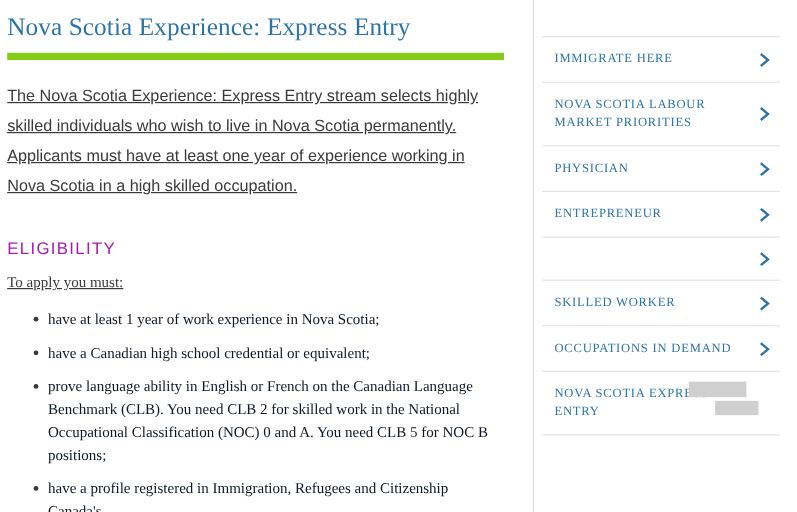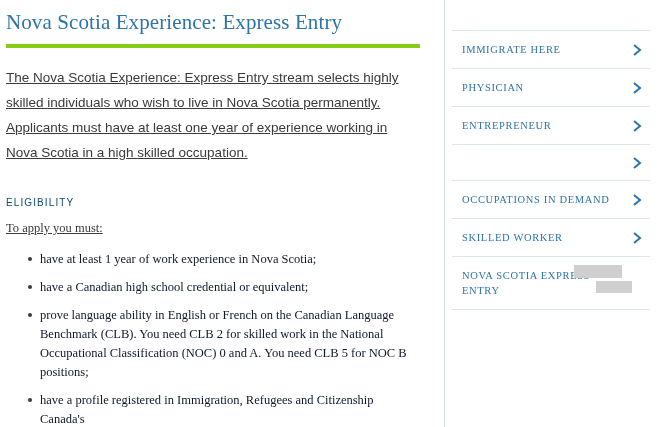--- a/index.html
+++ b/index.html
@@ -31,36 +31,36 @@
     padding: 4px 18px 0 6px;
     box-sizing: border-box;
   }
   .page-title {
     font-family: "Liberation Serif", serif;
     font-size: 21px;
     font-weight: normal;
     color: #2d74a8;
     margin: 6px 0 0 0;
     padding: 0 0 9px 0;
-    border-bottom: 4px solid #84cc16;
+    border-bottom: 6px solid #84cc16;
     letter-spacing: 0.1px;
   }
   .intro {
     font-family: "Liberation Sans", sans-serif;
     font-size: 13.5px;
     line-height: 25px;
     color: #3a3a3a;
     margin: 17px 0 0 0;
     text-decoration: underline;
   }
   .section-head {
     font-family: "Liberation Sans", sans-serif;
-    font-size: 10px;
+    font-size: 14px;
     letter-spacing: 1.1px;
-    color: #0c4a6e;
+    color: #a21caf;
     margin: 32px 0 0 0;
     font-weight: normal;
   }
   .subtext {
     font-family: "Liberation Serif", serif;
     font-size: 12.5px;
     color: #3a3a3a;
     margin: 13px 0 0 0;
     text-decoration: underline;
   }
@@ -182,20 +182,28 @@
 
     <div class="side-item">
       <span class="side-label">IMMIGRATE HERE</span>
       <span class="chev">
         <svg viewBox="0 0 10 14" width="10" height="14">
             <polyline points="2,2 8,7 2,12" fill="none" stroke="currentColor" stroke-width="2"></polyline>
           </svg>
       </span>
     </div>
 
+    <div class="side-item">
+      <span class="side-label">NOVA SCOTIA LABOUR MARKET PRIORITIES</span>
+      <span class="chev">
+        <svg viewBox="0 0 10 14" width="10" height="14">
+            <polyline points="2,2 8,7 2,12" fill="none" stroke="currentColor" stroke-width="2"></polyline>
+          </svg>
+      </span>
+    </div>
 
 
     <div class="side-item">
       <span class="side-label">PHYSICIAN</span>
       <span class="chev">
         <svg viewBox="0 0 10 14" width="10" height="14">
             <polyline points="2,2 8,7 2,12" fill="none" stroke="currentColor" stroke-width="2"></polyline>
           </svg>
       </span>
     </div>
@@ -211,30 +219,30 @@
 
     <div class="side-item">
       <span class="chev">
         <svg viewBox="0 0 10 14" width="10" height="14">
             <polyline points="2,2 8,7 2,12" fill="none" stroke="currentColor" stroke-width="2"></polyline>
           </svg>
       </span>
     </div>
 
     <div class="side-item">
+      <span class="side-label">SKILLED WORKER</span>
+      <span class="chev">
+        <svg viewBox="0 0 10 14" width="10" height="14">
+            <polyline points="2,2 8,7 2,12" fill="none" stroke="currentColor" stroke-width="2"></polyline>
+          </svg>
+      </span>
+    </div>
+
+    <div class="side-item">
       <span class="side-label">OCCUPATIONS IN DEMAND</span>
-      <span class="chev">
-        <svg viewBox="0 0 10 14" width="10" height="14">
-            <polyline points="2,2 8,7 2,12" fill="none" stroke="currentColor" stroke-width="2"></polyline>
-          </svg>
-      </span>
-    </div>
-
-    <div class="side-item">
-      <span class="side-label">SKILLED WORKER</span>
       <span class="chev">
         <svg viewBox="0 0 10 14" width="10" height="14">
             <polyline points="2,2 8,7 2,12" fill="none" stroke="currentColor" stroke-width="2"></polyline>
           </svg>
       </span>
     </div>
 
     <div class="side-item">
       <span class="side-label">NOVA SCOTIA EXPRESS ENTRY</span>
       <span class="redact" id="redact-1"></span>

